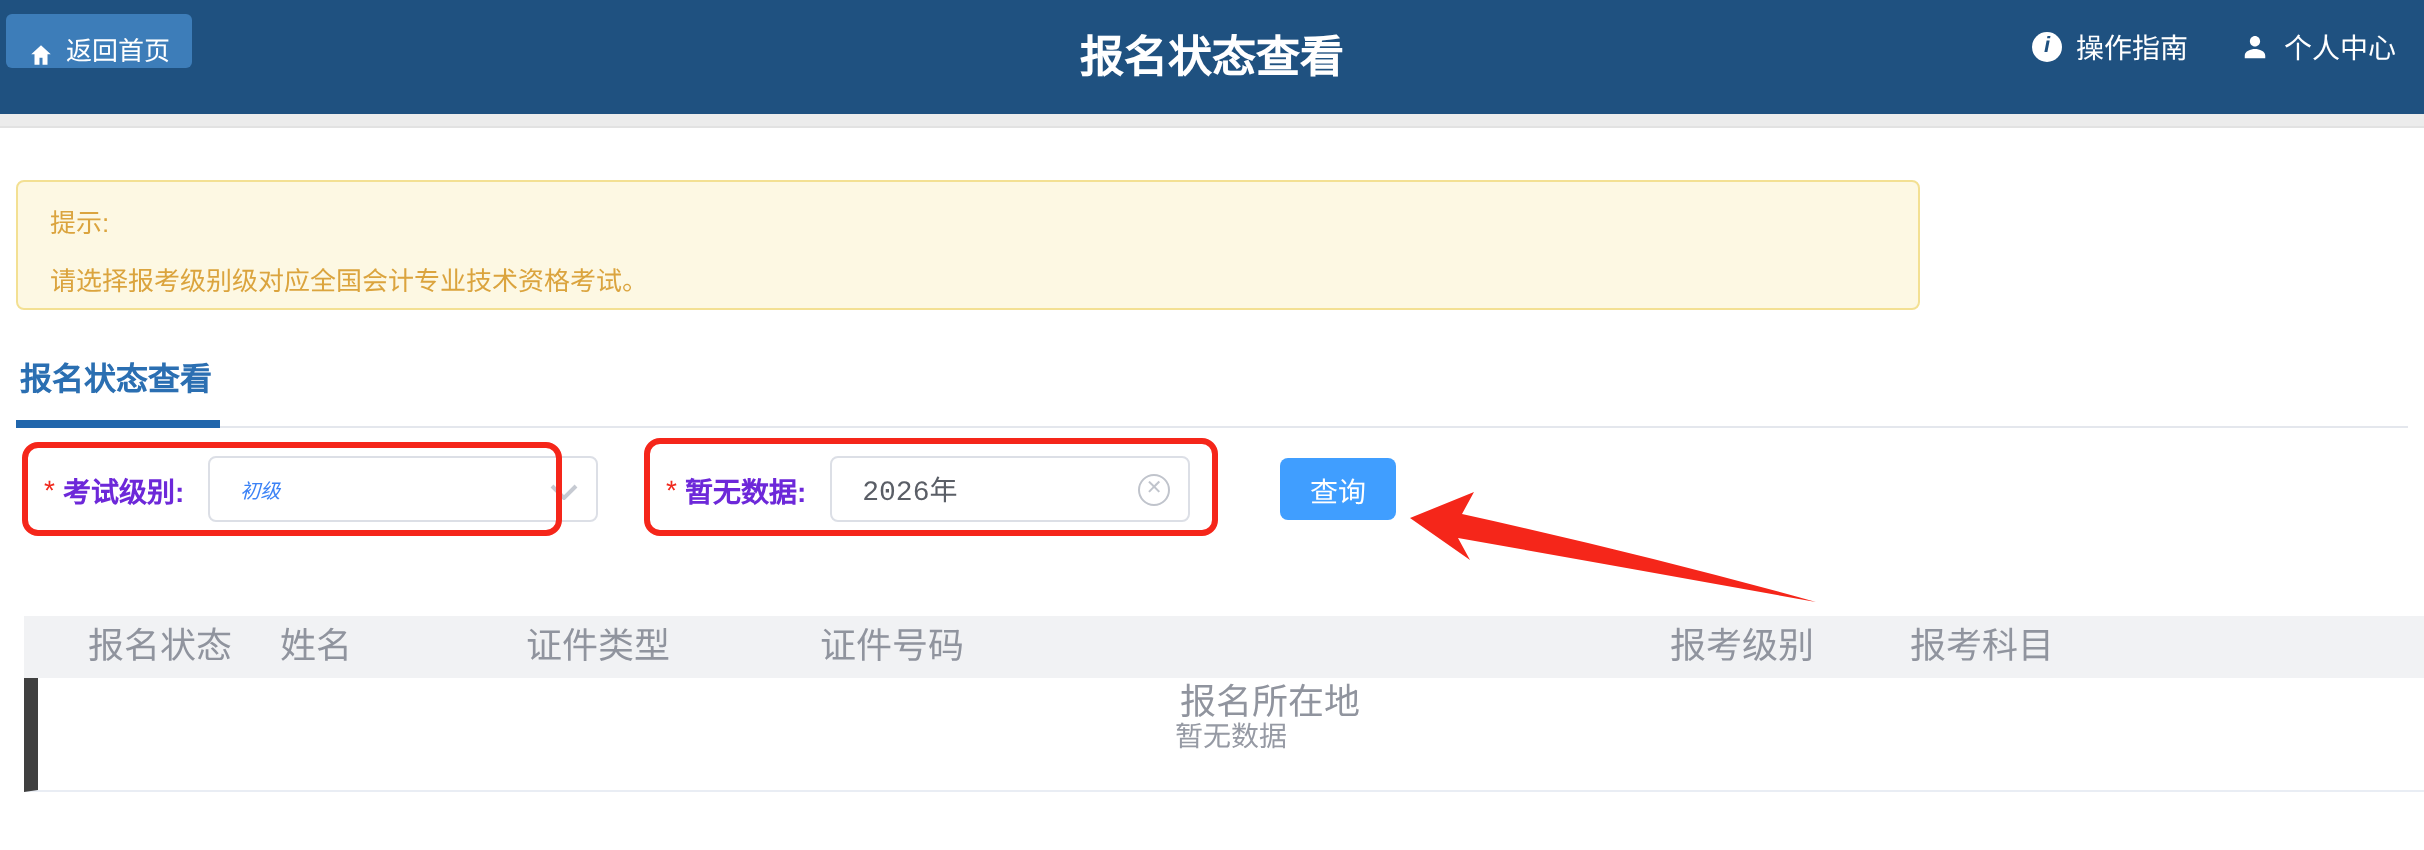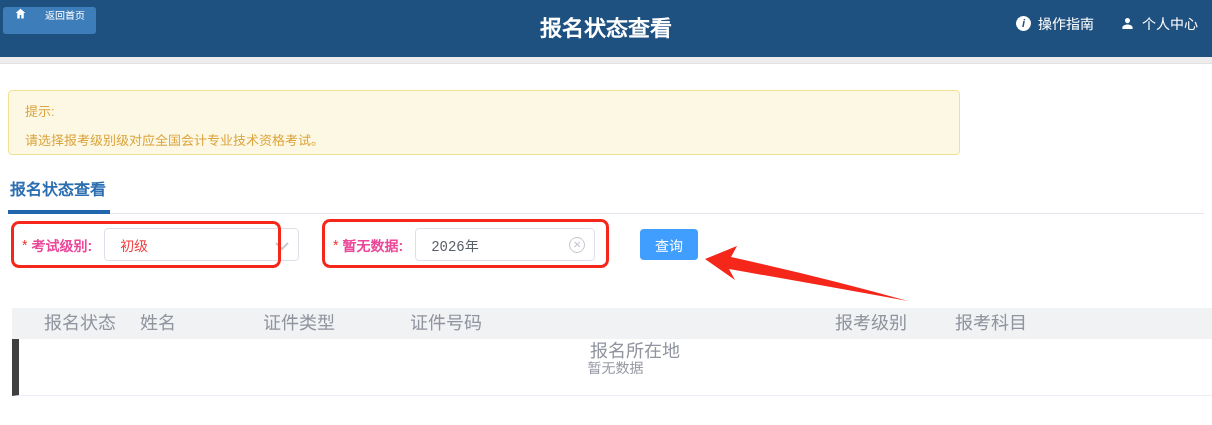--- a/index.html
+++ b/index.html
@@ -9,23 +9,23 @@
     background:#ffffff; overflow:hidden;
   }
 
   
   .top-header {
     position:absolute; left:0; top:0; width:1212px; height:57px;
     background:#1f5180;
   }
   .back-btn {
     position:absolute; left:3px; top:7px; height:27px;
-    display:flex; align-items:flex-start; gap:18px;
+    display:flex; align-items:flex-end; gap:6px;
     background:#3d7db9; border-radius:3px; padding:0 11px;
-    color:#fff; font-size:10px; cursor:pointer;
+    color:#fff; font-size:13px; cursor:pointer;
   }
   .page-title {
     position:absolute; left:50%; top:10px; transform:translateX(-50%);
     color:#ffffff; font-size:22px; font-weight:bold; white-space:nowrap;
   }
   .header-right {
     position:absolute; right:14px; top:13px;
     display:flex; align-items:center; gap:26px;
   }
   .header-link {
@@ -62,28 +62,28 @@
     display:inline-block; color:#2b6fb2; font-size:16px; font-weight:bold;
     padding:0 4px 10px 2px; border-bottom:4px solid #2166ac;
     margin-bottom:-1px; min-width:92px;
   }
 
   
   .field { position:absolute; display:flex; align-items:center; height:45px; }
   .field-level { left:22px; top:222px; }
   .field-year  { left:333px; top:222px; }
   .req { color:#f02a1e; font-size:14px; margin-right:4px; }
-  .field-label { color:#ec4899; font-size:14px; font-weight:bold; margin-right:12px; white-space:nowrap; }
+  .field-label { color:#6d28d9; font-size:14px; font-weight:bold; margin-right:12px; white-space:nowrap; }
   .select-box, .input-box {
     position:relative; height:33px; background:#fff;
     border:1px solid #dcdfe6; border-radius:4px;
     display:flex; align-items:center;
   }
   .select-box { width:195px; }
-  .select-value { color:#ef4444; font-size:14px; padding-left:15px; }
+  .select-value { color:#3b82f6; font-size:10px; padding-left:15px;font-style:italic; }
   .chevron { position:absolute; right:9px; top:13px; }
   .input-box { width:180px; }
   .input-box input {
     width:100%; height:100%; border:none; outline:none; background:transparent;
     color:#5a5e66; font-size:14px; padding:0 32px 0 15px;
     font-family:Liberation Mono, monospace;
   }
   .clear-icon {
     position:absolute; right:9px; top:8px; width:16px; height:16px;
     border:1px solid #c0c4cc; border-radius:50%;

